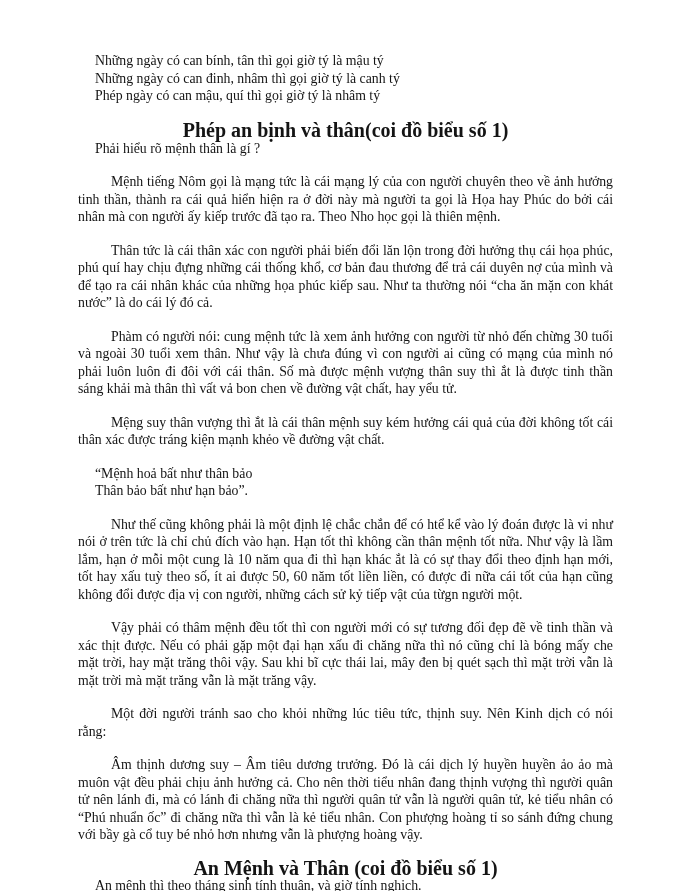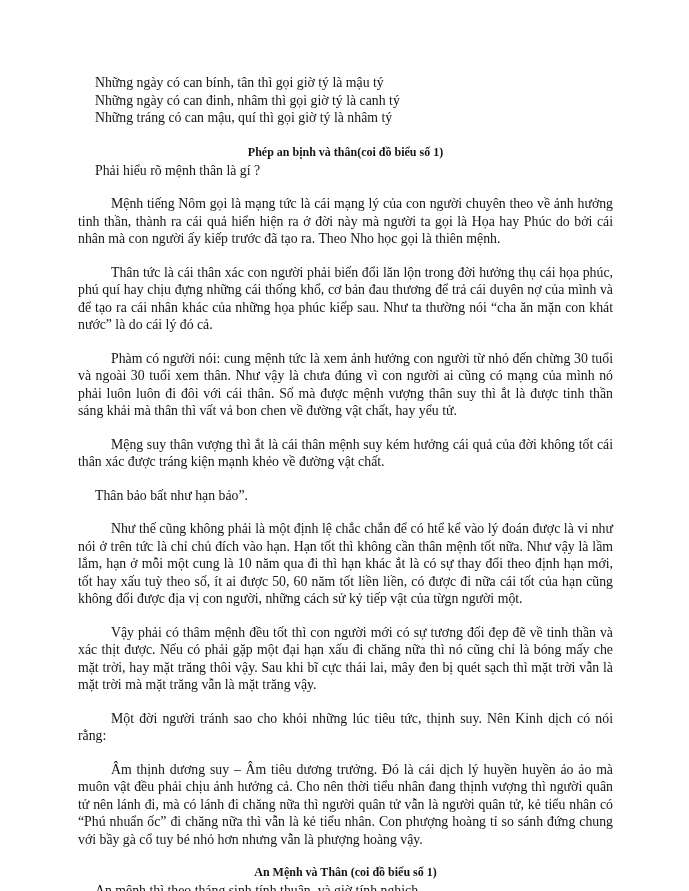--- a/index.html
+++ b/index.html
@@ -7,63 +7,64 @@
     padding: 0;
     background: #ffffff;
   }
   .page {
     position: relative;
     box-sizing: border-box;
     width: 689px;
     height: 891px;
     margin: 0 auto;
     background: #ffffff;
-    padding: 74px 60px 0 62px;
+    padding: 52px 60px 0 62px;
     font-family: "Liberation Serif", "DejaVu Serif", serif;
     font-size: 13.8px;
     line-height: 17.5px;
     color: #141414;
     overflow: hidden;
   }
   .indent-line {
     padding-left: 33px;
     white-space: pre-wrap;
   }
   .para {
     text-align: justify;
     text-indent: 33px;
     margin: 16px;
   }
   .heading {
     text-align: center;
     font-weight: bold;
-    font-size: 12px;
+    font-size: 20px;
   }
   .gap-above {
     margin-top: 17.5px;
   }
 </style>
 </head>
 <body>
 
 <div class="page">
 
   <div class="indent-line">Những ngày có can bính, tân thì gọi giờ tý là mậu tý</div>
   <div class="indent-line">Những ngày có can đinh, nhâm thì gọi giờ tý là canh tý</div>
-  <div class="indent-line">Những tráng có can mậu, quí thì gọi giờ tý là nhâm tý</div>
+  <div class="indent-line">Phép ngày có can mậu, quí thì gọi giờ tý là nhâm tý</div>
 
   <div class="heading gap-above">Phép an bịnh và thân(coi đồ biểu số 1)</div>
 
   <div class="indent-line">Phải hiểu rõ mệnh thân là gí ?</div>
 
   <p class="para">Mệnh tiếng Nôm gọi là mạng tức là cái mạng lý của con người chuyên theo về ảnh hưởng tinh thần, thành ra cái quả hiển hiện ra ở đời này mà người ta gọi là Họa hay Phúc do bởi cái nhân mà con người ấy kiếp trước đã tạo ra. Theo Nho học gọi là thiên mệnh.</p>
   <p class="para">Thân tức là cái thân xác con người phải biến đổi lăn lộn trong đời hưởng thụ cái họa phúc, phú quí hay chịu đựng những cái thống khổ, cơ bản đau thương để trả cái duyên nợ của mình và để tạo ra cái nhân khác của những họa phúc kiếp sau. Như ta thường nói “cha ăn mặn con khát nước” là do cái lý đó cả.</p>
   <p class="para">Phàm có người nói: cung mệnh tức là xem ảnh hưởng con người từ nhỏ đến chừng 30 tuổi và ngoài 30 tuổi xem thân. Như vậy là chưa đúng vì con người ai cũng có mạng của mình nó phải luôn luôn đi đôi với cái thân. Số mà được mệnh vượng thân suy thì ắt là được tinh thần sáng khải mà thân thì vất vả bon chen về đường vật chất, hay yểu tử.</p>
   <p class="para">Mệng suy thân vượng thì ắt là cái thân mệnh suy kém hưởng cái quả của đời không tốt cái thân xác được tráng kiện mạnh khẻo về đường vật chất.</p>
 
+  <div class="indent-line">“Mệnh hoả bất như thân bảo</div>
   <div class="indent-line">Thân bảo bất như hạn bảo”.</div>
 
   <p class="para">Như thế cũng không phải là một định lệ chắc chắn để có htể kể vào lý đoán được là vi như nói ở trên tức là chỉ chủ đích vào hạn. Hạn tốt thì không cần thân mệnh tốt nữa. Như vậy là lầm lắm, hạn ở mỗi một cung là 10 năm qua đi thì hạn khác ắt là có sự thay đổi theo định hạn mới, tốt hay xấu tuỳ theo số, ít ai được 50, 60 năm tốt liền liền, có được đi nữa cái tốt của hạn cũng không đổi được địa vị con người, những cách sử kỷ tiếp vật của từgn người một.</p>
   <p class="para">Vậy phải có thâm mệnh đều tốt thì con người mới có sự tương đối đẹp đẽ về tinh thần và xác thịt được. Nếu có phải gặp một đại hạn xấu đi chăng nữa thì nó cũng chỉ là bóng mấy che mặt trời, hay mặt trăng thôi vậy. Sau khi bĩ cực thái lai, mây đen bị quét sạch thì mặt trời vẫn là mặt trời mà mặt trăng vẫn là mặt trăng vậy.</p>
   <p class="para">Một đời người tránh sao cho khỏi những lúc tiêu tức, thịnh suy. Nên Kinh dịch có nói rằng:</p>
   <p class="para">Âm thịnh dương suy – Âm tiêu dương trưởng. Đó là cái dịch lý huyền huyền ảo ảo mà muôn vật đều phải chịu ảnh hưởng cả. Cho nên thời tiểu nhân đang thịnh vượng thì người quân tử nên lánh đi, mà có lánh đi chăng nữa thì người quân tử vẫn là người quân tử, kẻ tiểu nhân có “Phú nhuẩn ốc” đi chăng nữa thì vẫn là kẻ tiểu nhân. Con phượng hoàng tỉ so sánh đứng chung với bầy gà cổ tuy bé nhỏ hơn nhưng vẫn là phượng hoàng vậy.</p>
 
   <div class="heading">An Mệnh và Thân (coi đồ biểu số 1)</div>
 
   <div class="indent-line">An mệnh thì theo tháng sinh tính thuận, và giờ tính nghịch.</div>

